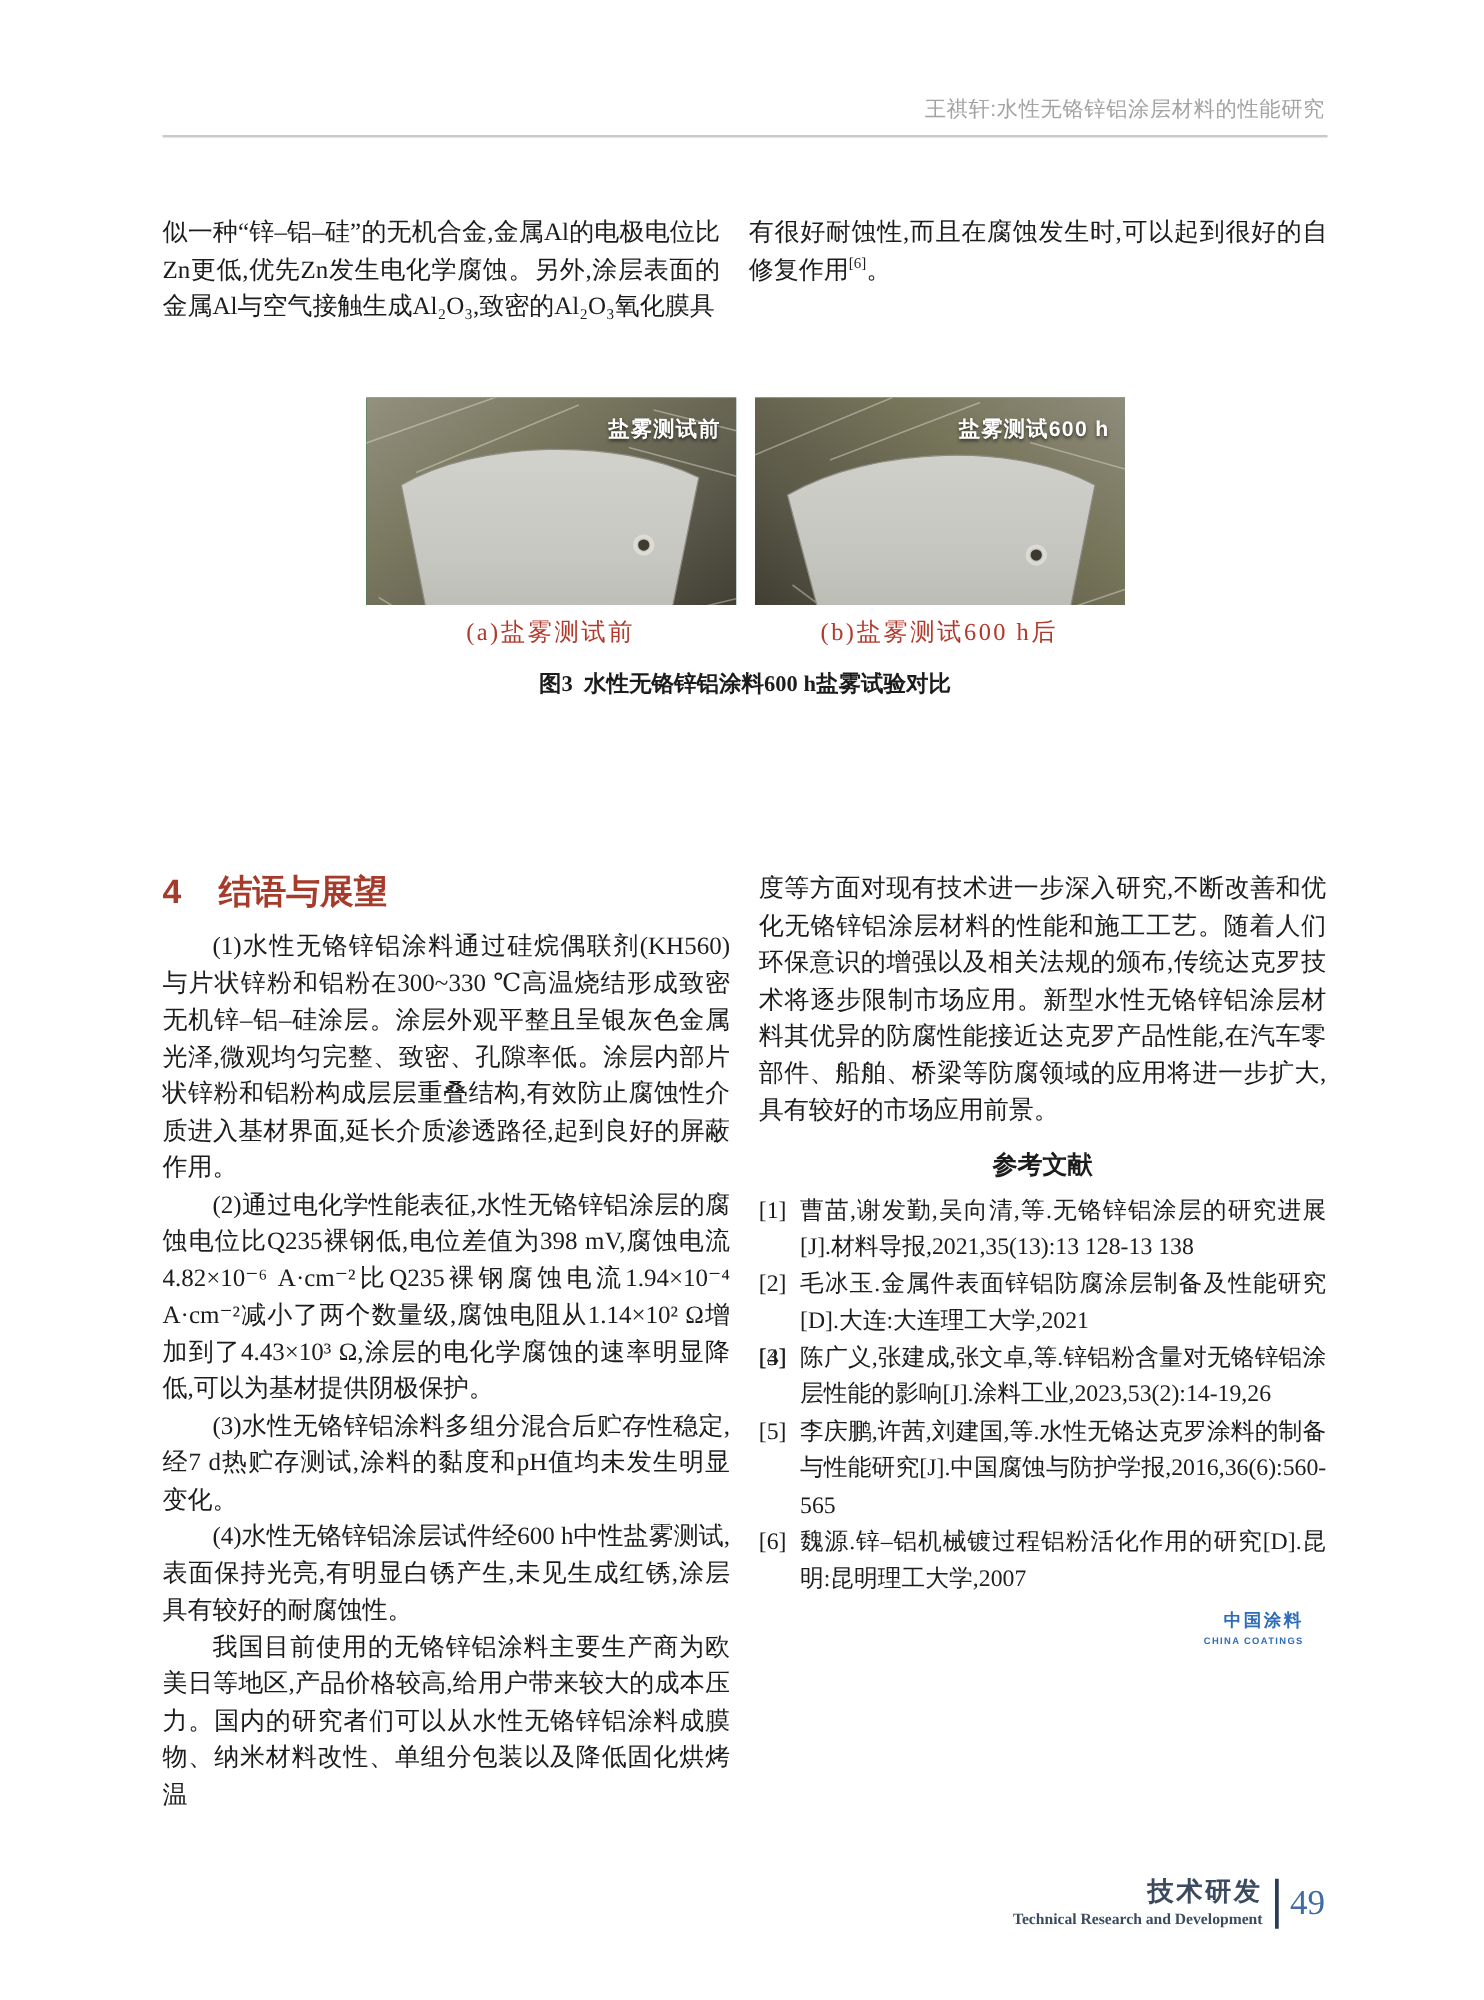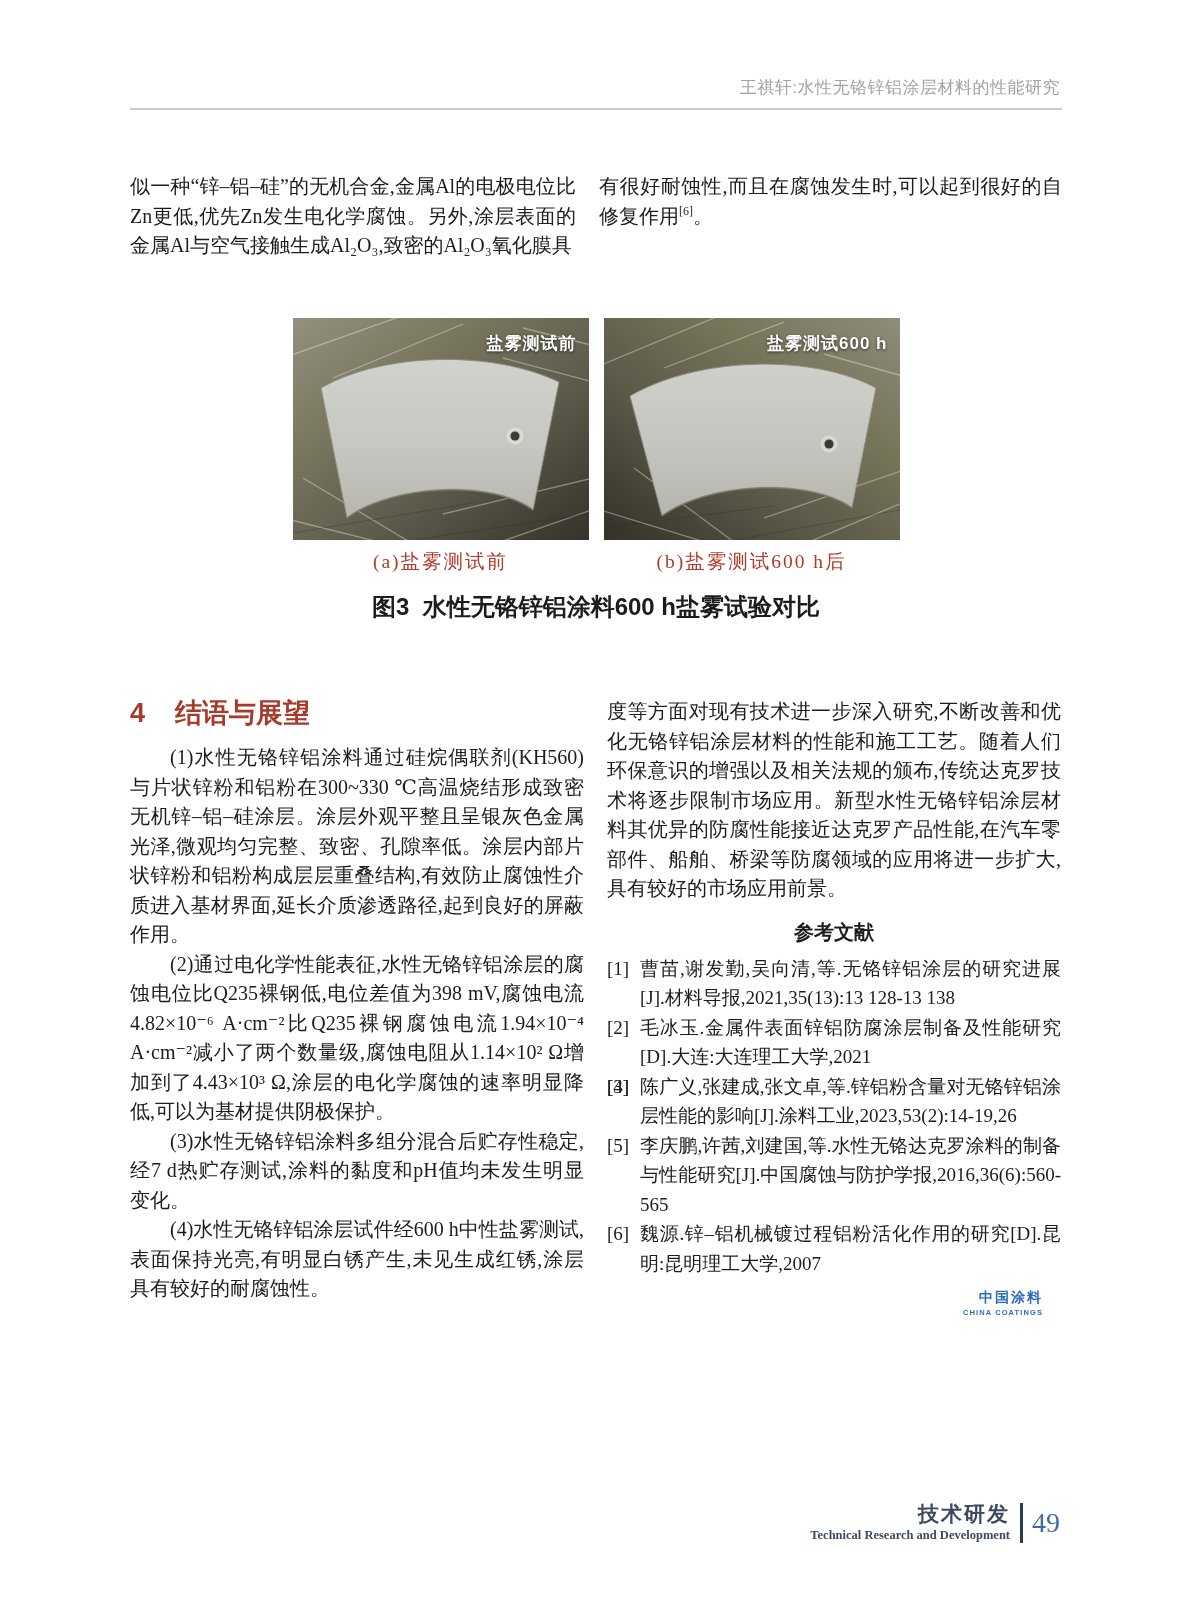--- a/index.html
+++ b/index.html
@@ -24,36 +24,36 @@
   .header-rule{position:absolute;top:108px;left:130px;width:932px;border-top:2px solid #cacaca;}
 
   .intro{position:absolute;top:172px;left:130px;width:932px;display:flex;gap:23px;}
   .intro p{margin:0;font-size:20px;line-height:29.5px;text-align:justify;}
   .intro .col-a{width:446px;}
   .intro .col-b{width:463px;}
   .cite-sup{font-size:12px;vertical-align:super;line-height:0;}
 
   figure.fig{position:absolute;top:318px;left:130px;width:932px;margin:0;text-align:center;}
   .photos{display:flex;justify-content:center;gap:15px;}
-  .photo{position:relative;width:296px;height:222px;overflow:hidden;background:#14532d;}
+  .photo{position:relative;width:296px;height:166px;overflow:hidden;background:#14532d;}
   .photo svg{display:block;}
   .photo-label{
     position:absolute;top:14px;right:12px;color:#ffffff;
     font-family:"Liberation Sans","DejaVu Sans",sans-serif;
     font-weight:bold;font-size:17px;letter-spacing:1px;
     text-shadow:0 1px 3px rgba(0,0,0,.65);
   }
   .sub-captions{display:flex;justify-content:center;gap:15px;margin-top:8px;}
   .sub-captions span{
     display:inline-block;width:296px;text-align:center;
     color:var(--caption_red);font-size:19.5px;letter-spacing:2px;
   }
   .fig-caption-zh{
-    margin-top:16px;font-family:Liberation Sans, sans-serif;
-    font-weight:bold;font-size:24px;white-space:pre-wrap;
+    margin-top:16px;font-family:Liberation Serif, serif;
+    font-weight:bold;font-size:18px;white-space:pre-wrap;
   }
   .fig-caption-en{margin-top:6px;font-weight:bold;font-size:19px;white-space:pre-wrap;}
 
   .main-cols{position:absolute;top:697px;left:130px;width:932px;display:flex;gap:23px;}
   .main-cols .col{width:454px;}
   .main-cols p{margin:0;font-size:20px;line-height:29.5px;text-align:justify;}
   .main-cols p.indent{text-indent:2em;}
   h2.section-heading{
     margin:0 0 14px 0;font-family:"Liberation Sans","DejaVu Sans",sans-serif;
     font-size:27px;line-height:32px;color:var(--accent_red);font-weight:bold;
@@ -189,20 +189,21 @@
     <div class="fig-caption-zh">图3  水性无铬锌铝涂料600 h盐雾试验对比</div>
   </figure>
 
   <div class="main-cols">
     <div class="col">
       <h2 class="section-heading"><span class="h2-num">4</span><span>结语与展望</span></h2>
       <p class="indent">(1)水性无铬锌铝涂料通过硅烷偶联剂(KH560)与片状锌粉和铝粉在300~330 ℃高温烧结形成致密无机锌–铝–硅涂层。涂层外观平整且呈银灰色金属光泽,微观均匀完整、致密、孔隙率低。涂层内部片状锌粉和铝粉构成层层重叠结构,有效防止腐蚀性介质进入基材界面,延长介质渗透路径,起到良好的屏蔽作用。</p>
       <p class="indent">(2)通过电化学性能表征,水性无铬锌铝涂层的腐蚀电位比Q235裸钢低,电位差值为398 mV,腐蚀电流4.82×10⁻⁶ A·cm⁻²比Q235裸钢腐蚀电流1.94×10⁻⁴ A·cm⁻²减小了两个数量级,腐蚀电阻从1.14×10² Ω增加到了4.43×10³ Ω,涂层的电化学腐蚀的速率明显降低,可以为基材提供阴极保护。</p>
       <p class="indent">(3)水性无铬锌铝涂料多组分混合后贮存性稳定,经7 d热贮存测试,涂料的黏度和pH值均未发生明显变化。</p>
       <p class="indent">(4)水性无铬锌铝涂层试件经600 h中性盐雾测试,表面保持光亮,有明显白锈产生,未见生成红锈,涂层具有较好的耐腐蚀性。</p>
+      <p class="indent">我国目前使用的无铬锌铝涂料主要生产商为欧美日等地区,产品价格较高,给用户带来较大的成本压力。国内的研究者们可以从水性无铬锌铝涂料成膜物、纳米材料改性、单组分包装以及降低固化烘烤温</p>
     </div>
 
     <div class="col">
       <p>度等方面对现有技术进一步深入研究,不断改善和优化无铬锌铝涂层材料的性能和施工工艺。随着人们环保意识的增强以及相关法规的颁布,传统达克罗技术将逐步限制市场应用。新型水性无铬锌铝涂层材料其优异的防腐性能接近达克罗产品性能,在汽车零部件、船舶、桥梁等防腐领域的应用将进一步扩大,具有较好的市场应用前景。</p>
       <h3 class="ref-heading">参考文献</h3>
       <ol class="refs">
         <li><span class="ref-label">[1]</span><span class="ref-text">曹苗,谢发勤,吴向清,等.无铬锌铝涂层的研究进展[J].材料导报,2021,35(13):13 128-13 138</span></li>
         <li><span class="ref-label">[2]</span><span class="ref-text">毛冰玉.金属件表面锌铝防腐涂层制备及性能研究[D].大连:大连理工大学,2021</span></li>
         <li><span class="ref-label">[3]</span></li>
         <li><span class="ref-label">[4]</span><span class="ref-text">陈广义,张建成,张文卓,等.锌铝粉含量对无铬锌铝涂层性能的影响[J].涂料工业,2023,53(2):14-19,26</span></li>

